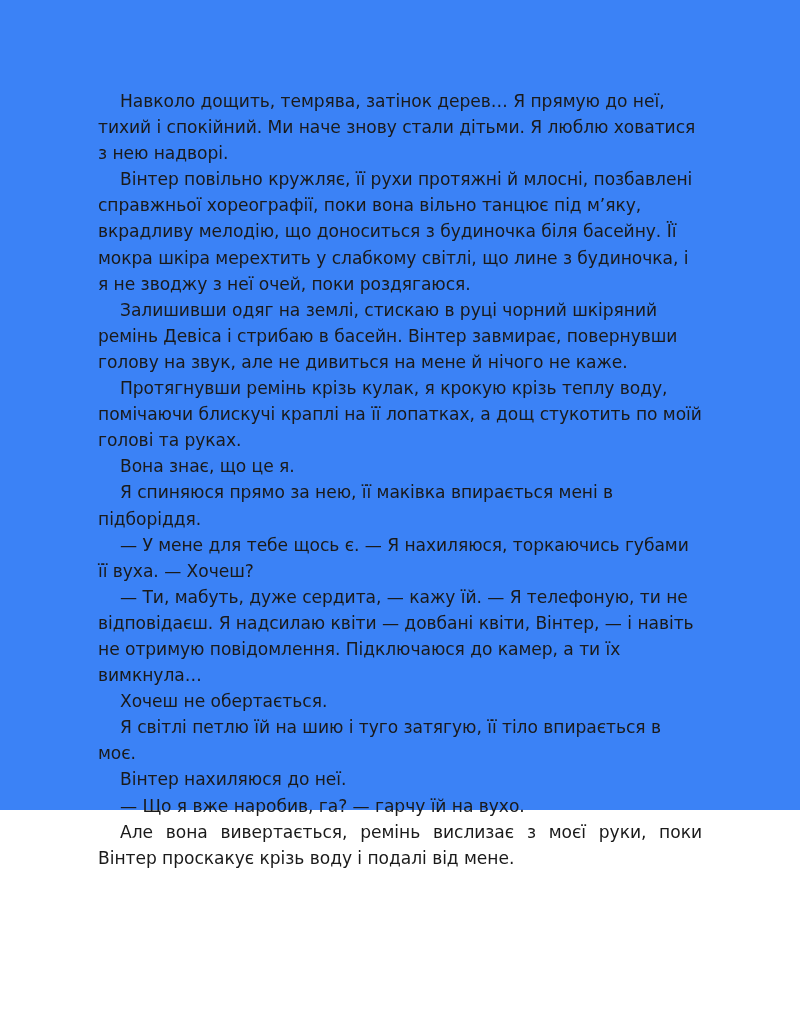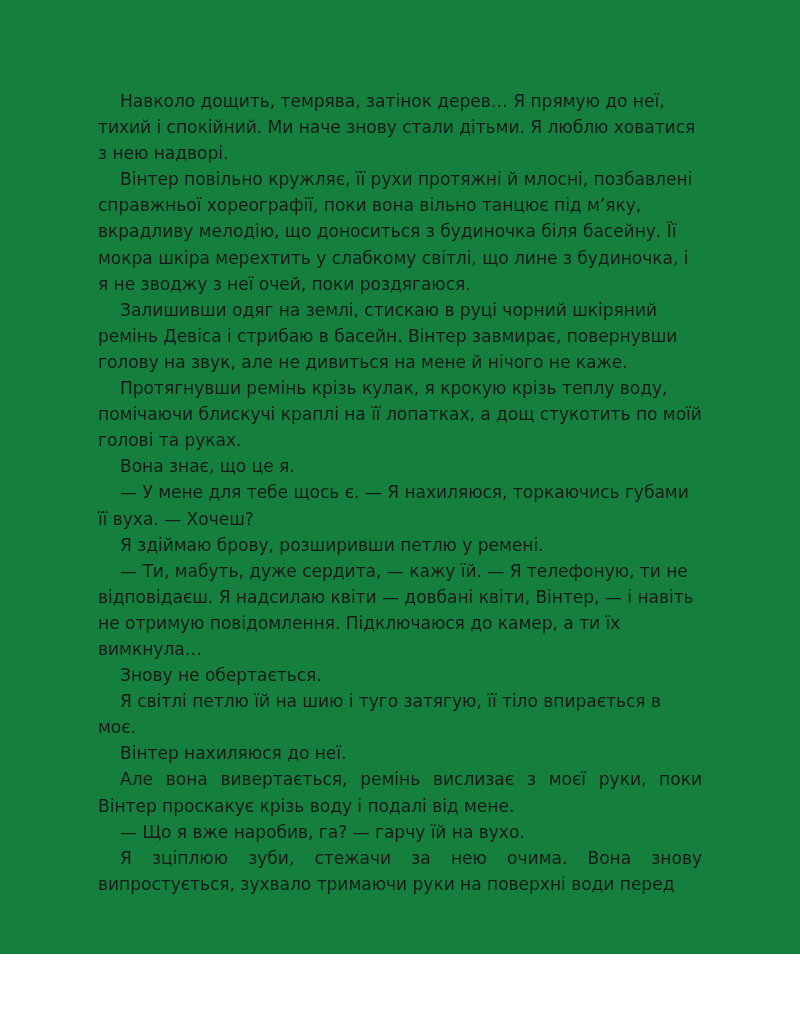--- a/index.html
+++ b/index.html
@@ -11,22 +11,22 @@
   body {
     width: 800px;
     height: 1035px;
     overflow: hidden;
     font-family: "DejaVu Sans", "Liberation Sans", sans-serif;
     color: #1a1a1a;
   }
   .page {
     position: relative;
     width: 800px;
-    height: 954px;
-    background: #15803d;
+    height: 810px;
+    background: #3b82f6;
     box-sizing: border-box;
   }
   .text-block {
     position: absolute;
     left: 98px;
     top: 88px;
     width: 604px;
   }
   p.para {
     margin: 0;
@@ -50,24 +50,23 @@
 <body>
 
 <div class="page">
   <div class="text-block">
 
     <p class="para">Навколо дощить, темрява, затінок дерев… Я прямую до неї, тихий і спокійний. Ми наче знову стали дітьми. Я люблю ховатися з нею надворі.</p>
     <p class="para">Вінтер повільно кружляє, її рухи протяжні й млосні, позбавлені справжньої хореографії, поки вона вільно танцює під м’яку, вкрадливу мелодію, що доноситься з будиночка біля басейну. Її мокра шкіра мерехтить у слабкому світлі, що лине з будиночка, і я не зводжу з неї очей, поки роздягаюся.</p>
     <p class="para">Залишивши одяг на землі, стискаю в руці чорний шкіряний ремінь Девіса і стрибаю в басейн. Вінтер завмирає, повернувши голову на звук, але не дивиться на мене й нічого не каже.</p>
     <p class="para">Протягнувши ремінь крізь кулак, я крокую крізь теплу воду, помічаючи блискучі краплі на її лопатках, а дощ стукотить по моїй голові та руках.</p>
     <p class="para">Вона знає, що це я.</p>
+    <p class="para">Я спиняюся прямо за нею, її маківка впирається мені в підборіддя.</p>
     <p class="para">— У мене для тебе щось є. — Я нахиляюся, торкаючись губами її вуха. — Хочеш?</p>
-    <p class="para">Я здіймаю брову, розширивши петлю у ремені.</p>
     <p class="para">— Ти, мабуть, дуже сердита, — кажу їй. — Я телефоную, ти не відповідаєш. Я надсилаю квіти — довбані квіти, Вінтер, — і навіть не отримую повідомлення. Підключаюся до камер, а ти їх вимкнула…</p>
-    <p class="para">Знову не обертається.</p>
+    <p class="para">Хочеш не обертається.</p>
     <p class="para">Я світлі петлю їй на шию і туго затягую, її тіло впирається в моє.</p>
     <p class="para">Вінтер нахиляюся до неї.</p>
+    <p class="para">— Що я вже наробив, га? — гарчу їй на вухо.</p>
     <p class="para justified">Але вона вивертається, ремінь вислизає з моєї руки, поки Вінтер проскакує крізь воду і подалі від мене.</p>
-    <p class="para">— Що я вже наробив, га? — гарчу їй на вухо.</p>
-    <p class="para justified">Я зціплюю зуби, стежачи за нею очима. Вона знову випростується, зухвало тримаючи руки на поверхні води перед</p>
 
   </div>
 </div>
 
 </body></html>

